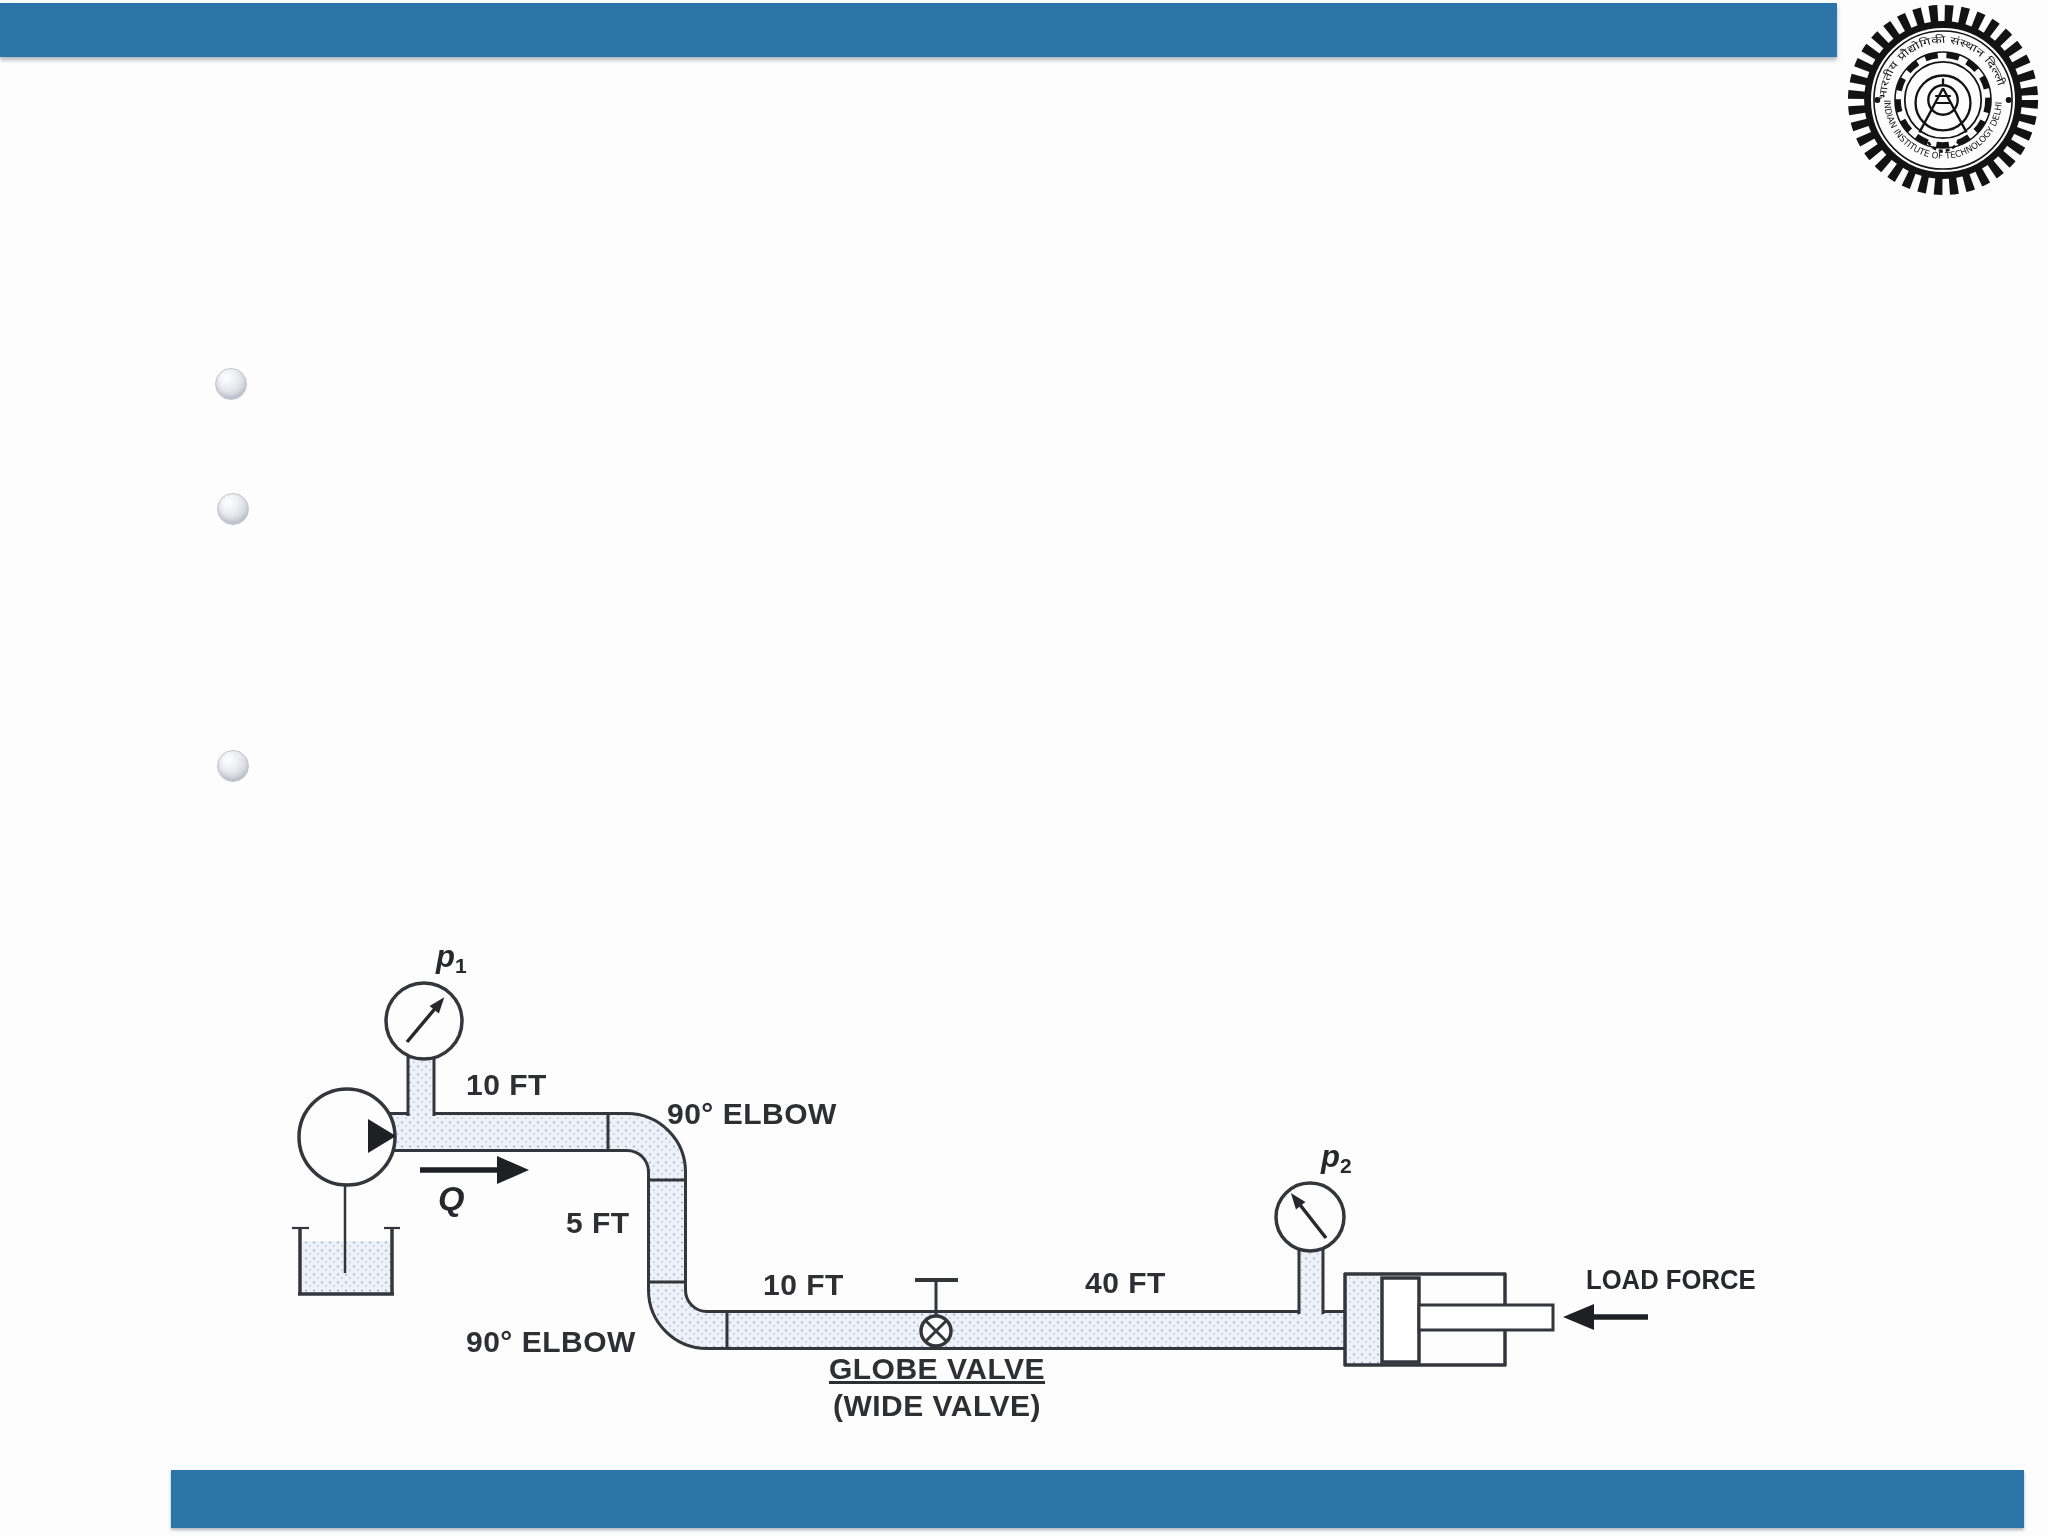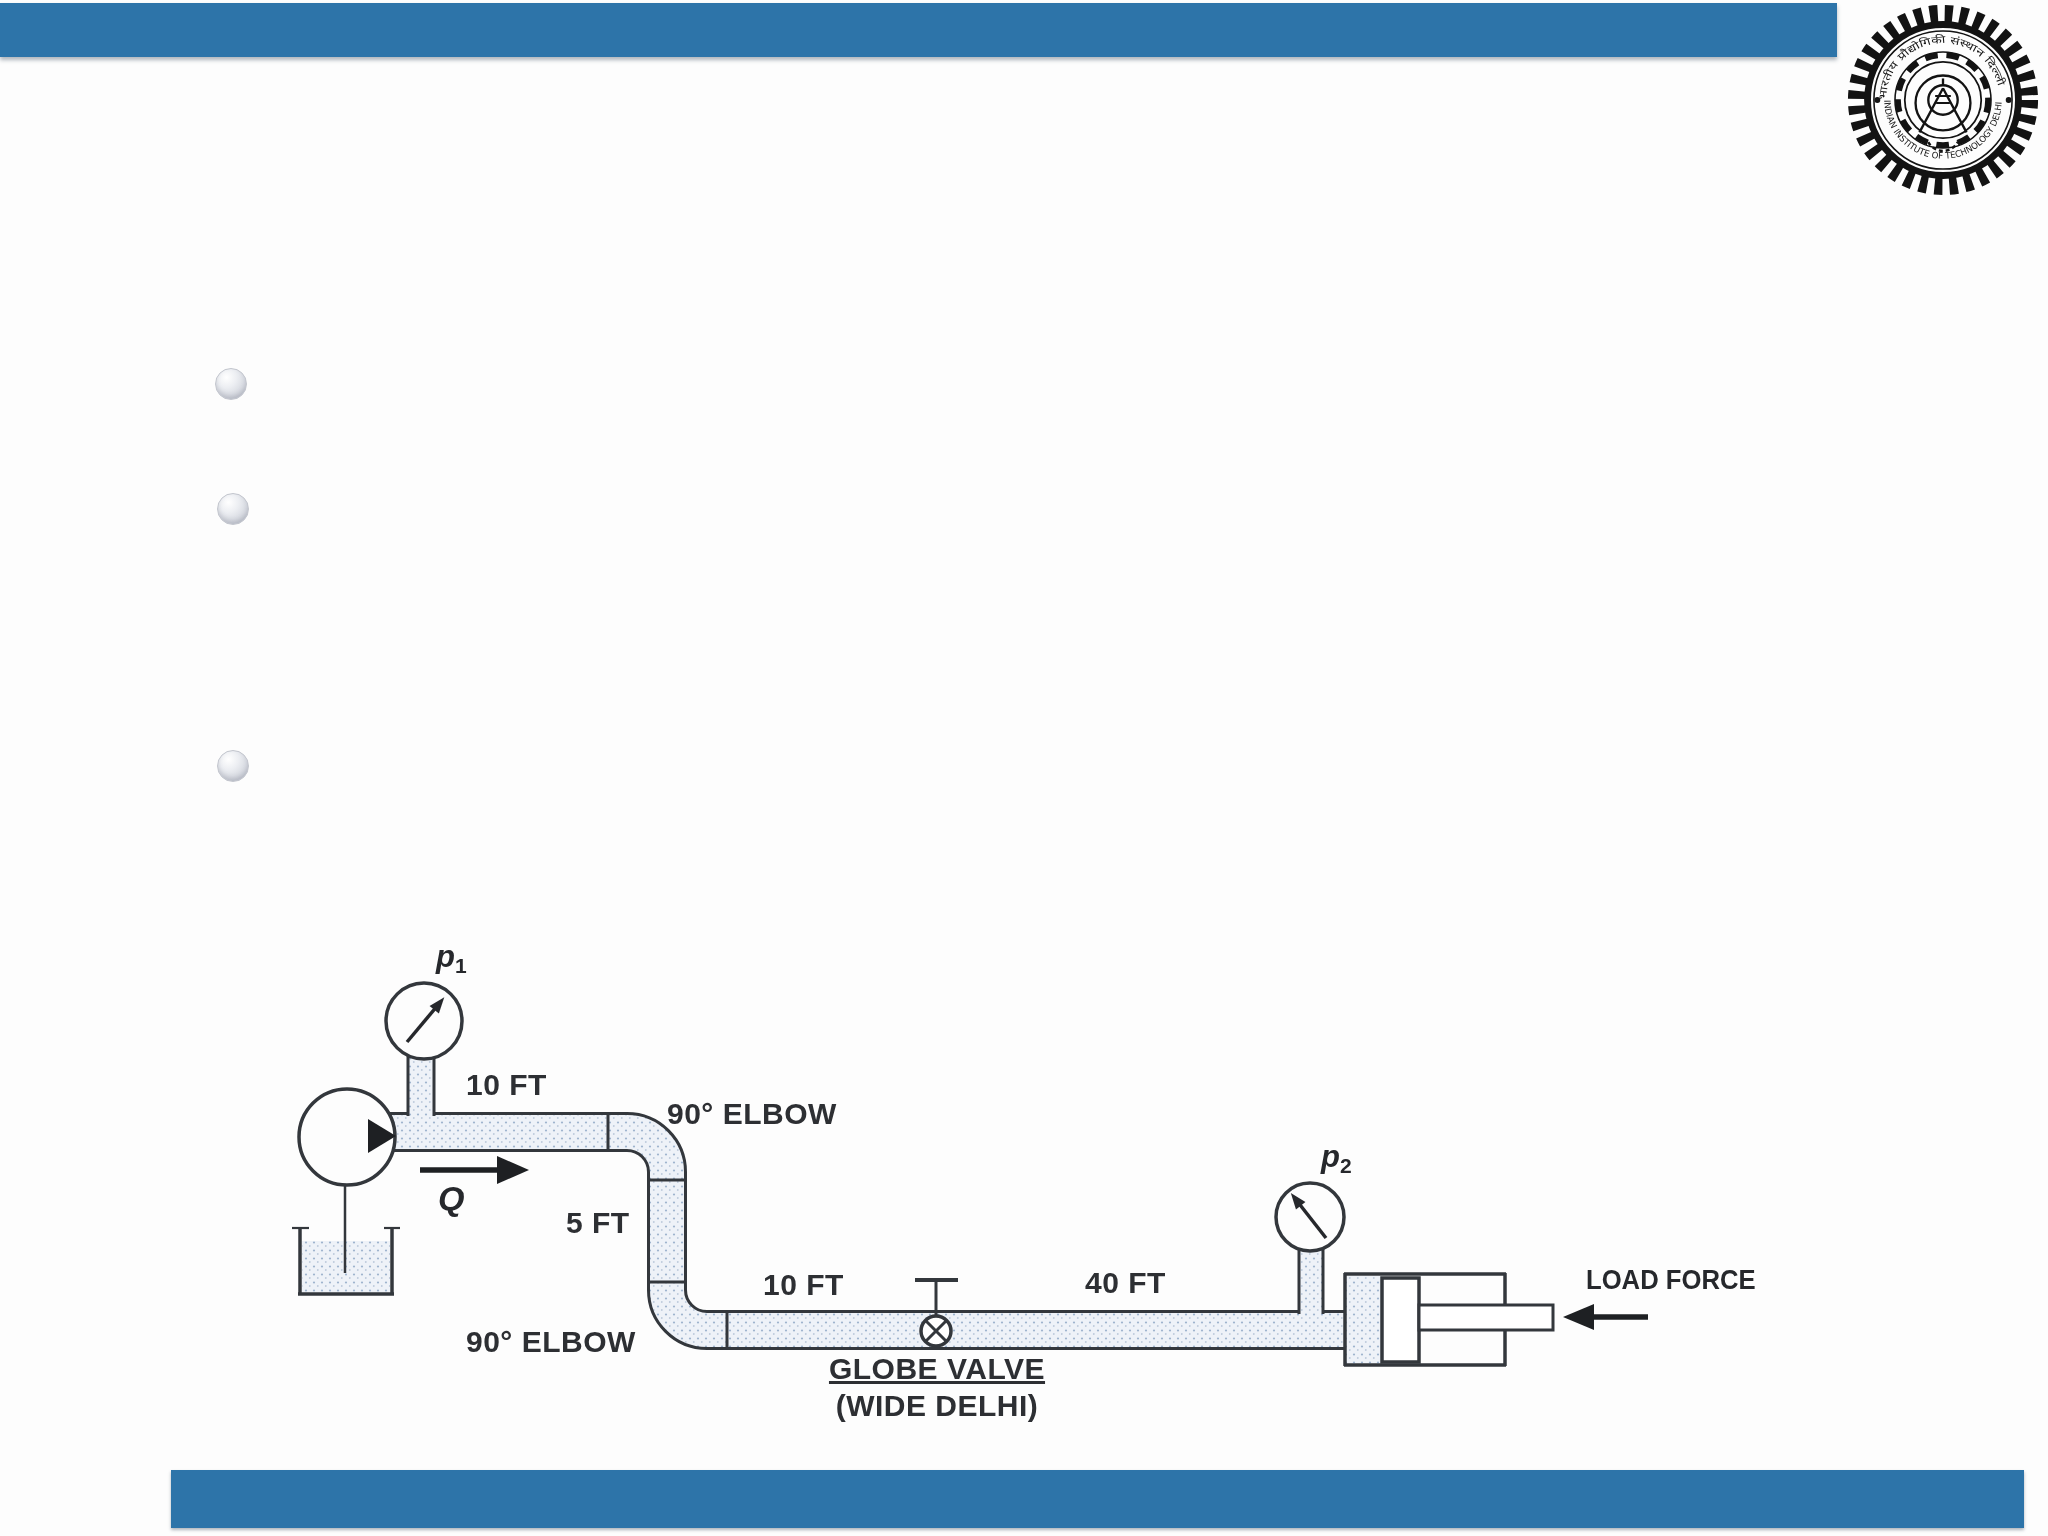--- a/index.html
+++ b/index.html
@@ -193,16 +193,16 @@
 <div class="plabel" style="left:1293px;top:1141px;margin-left:28px;"><span>p</span><span class="sub">2</span></div>
 
 <div class="dlabel" style="left:466px;top:1068px;">10 FT</div>
 <div class="dlabel" style="left:667px;top:1097px;">90° ELBOW</div>
 <div class="dlabel" style="left:566px;top:1206px;">5 FT</div>
 <div class="qlabel" style="left:438px;top:1181px;">Q</div>
 <div class="dlabel" style="left:466px;top:1325px;">90° ELBOW</div>
 <div class="dlabel" style="left:763px;top:1268px;">10 FT</div>
 <div class="dlabel" style="left:1085px;top:1266px;">40 FT</div>
 <div class="dlabel centered" style="left:937px;top:1352px;text-decoration:underline;">GLOBE VALVE</div>
-<div class="dlabel centered" style="left:937px;top:1389px;">(WIDE DELHI)</div>
+<div class="dlabel centered" style="left:937px;top:1389px;">(WIDE VALVE)</div>
 <div class="loadlabel" style="left:1586px;top:1267px;">LOAD FORCE</div>
 
 <div class="footer-bar"></div>
 
 </body></html>

